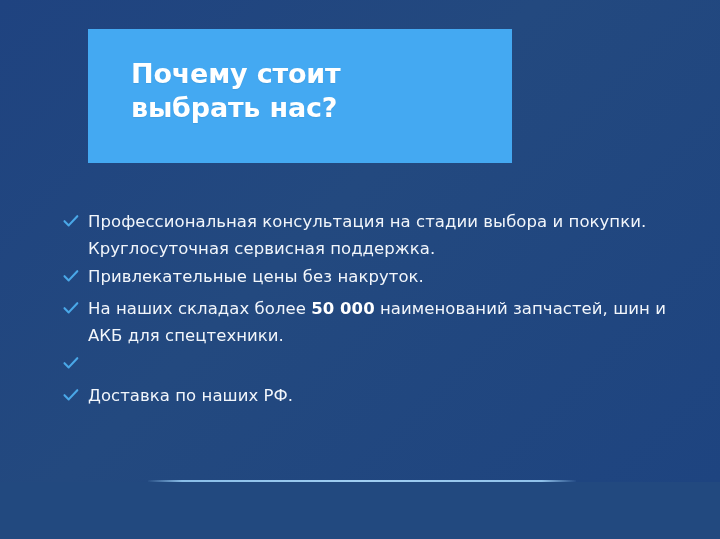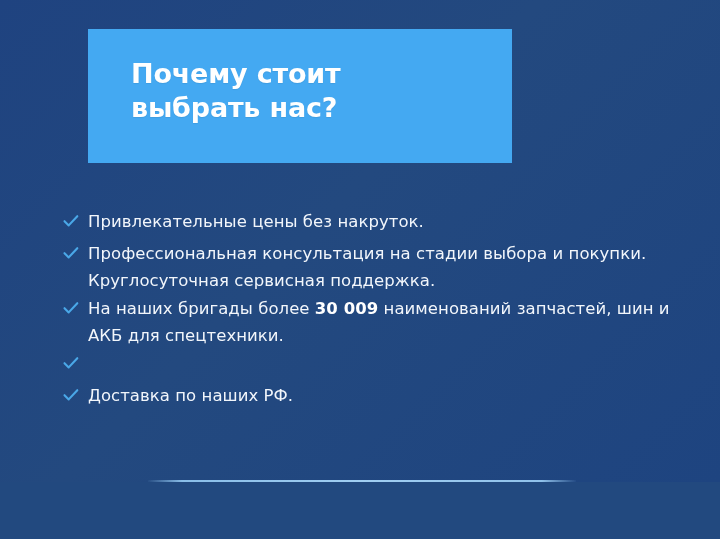--- a/index.html
+++ b/index.html
@@ -142,40 +142,40 @@
   </div>
 
   <div class="bullets">
 
     <div class="bullet-row">
       <span class="check-icon">
         <svg width="18" height="18" viewBox="0 0 18 18" aria-hidden="true">
           <path d="M2.5 9.2 L6.7 13.4 L15.3 4.2" fill="none" stroke="#4aa8e8" stroke-width="2.1" stroke-linecap="round" stroke-linejoin="round"></path>
         </svg>
       </span>
+      <span class="bullet-text">Профессиональная консультация на стадии выбора и покупки. Круглосуточная сервисная поддержка.</span>
+    </div>
+
+    <div class="bullet-row">
+      <span class="check-icon">
+        <svg width="18" height="18" viewBox="0 0 18 18" aria-hidden="true">
+          <path d="M2.5 9.2 L6.7 13.4 L15.3 4.2" fill="none" stroke="#4aa8e8" stroke-width="2.1" stroke-linecap="round" stroke-linejoin="round"></path>
+        </svg>
+      </span>
       <span class="bullet-text">Привлекательные цены без накруток.</span>
     </div>
 
     <div class="bullet-row">
       <span class="check-icon">
         <svg width="18" height="18" viewBox="0 0 18 18" aria-hidden="true">
           <path d="M2.5 9.2 L6.7 13.4 L15.3 4.2" fill="none" stroke="#4aa8e8" stroke-width="2.1" stroke-linecap="round" stroke-linejoin="round"></path>
         </svg>
       </span>
-      <span class="bullet-text">Профессиональная консультация на стадии выбора и покупки. Круглосуточная сервисная поддержка.</span>
-    </div>
-
-    <div class="bullet-row">
-      <span class="check-icon">
-        <svg width="18" height="18" viewBox="0 0 18 18" aria-hidden="true">
-          <path d="M2.5 9.2 L6.7 13.4 L15.3 4.2" fill="none" stroke="#4aa8e8" stroke-width="2.1" stroke-linecap="round" stroke-linejoin="round"></path>
-        </svg>
-      </span>
       <span class="bullet-text">
-        <span>На наших бригады более </span><b>30 009</b><span> наименований запчастей, шин и АКБ для спецтехники.</span>
+        <span>На наших складах более </span><b>50 000</b><span> наименований запчастей, шин и АКБ для спецтехники.</span>
       </span>
     </div>
 
     <div class="bullet-row">
       <span class="check-icon">
         <svg width="18" height="18" viewBox="0 0 18 18" aria-hidden="true">
           <path d="M2.5 9.2 L6.7 13.4 L15.3 4.2" fill="none" stroke="#4aa8e8" stroke-width="2.1" stroke-linecap="round" stroke-linejoin="round"></path>
         </svg>
       </span>
     </div>

